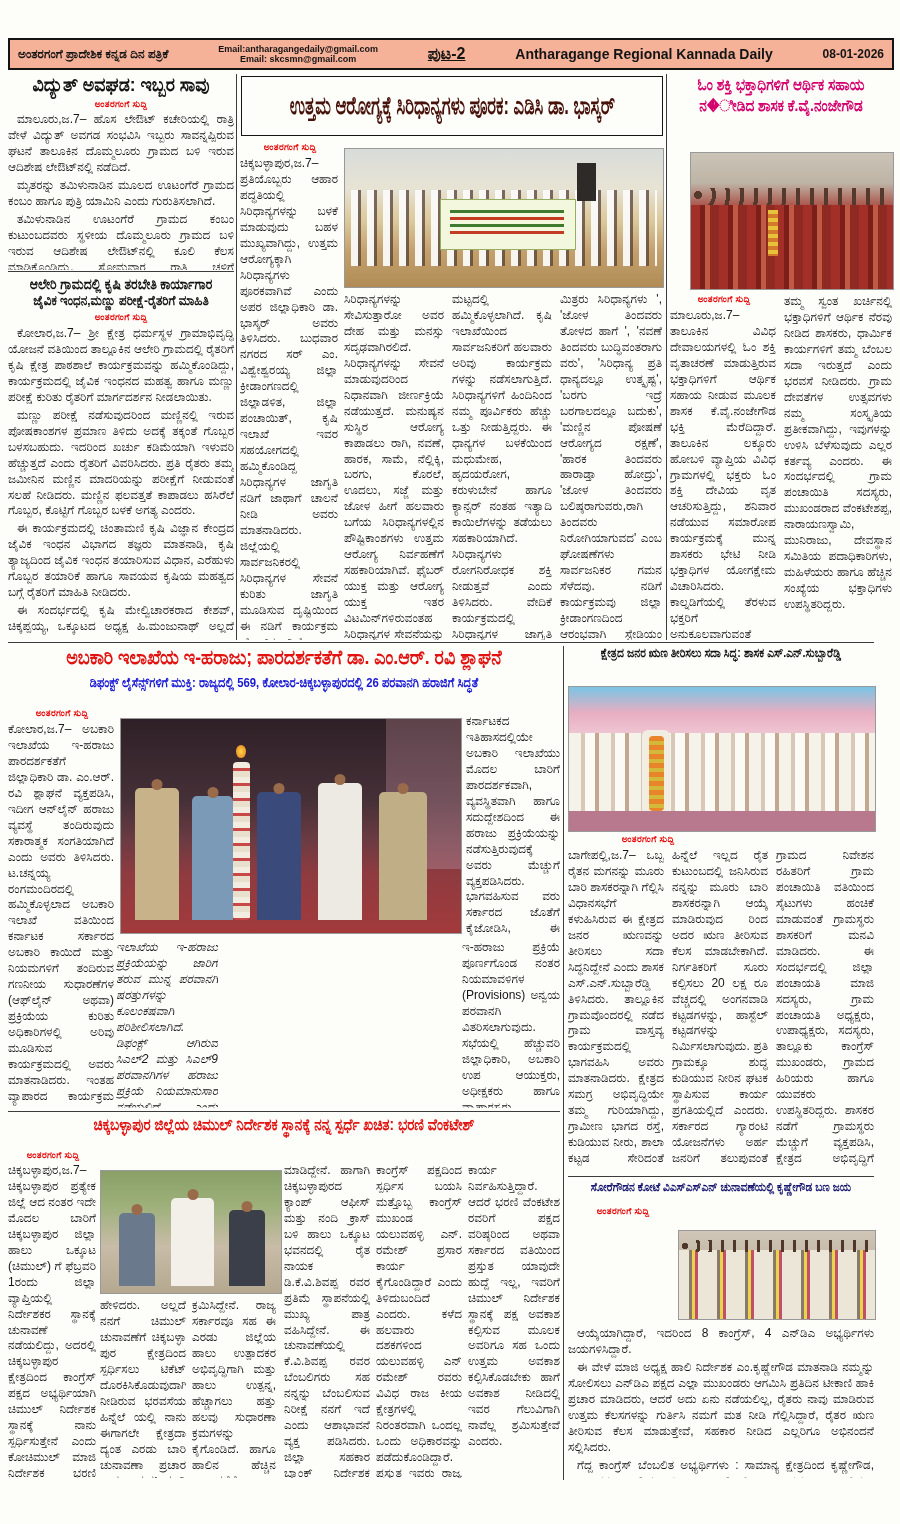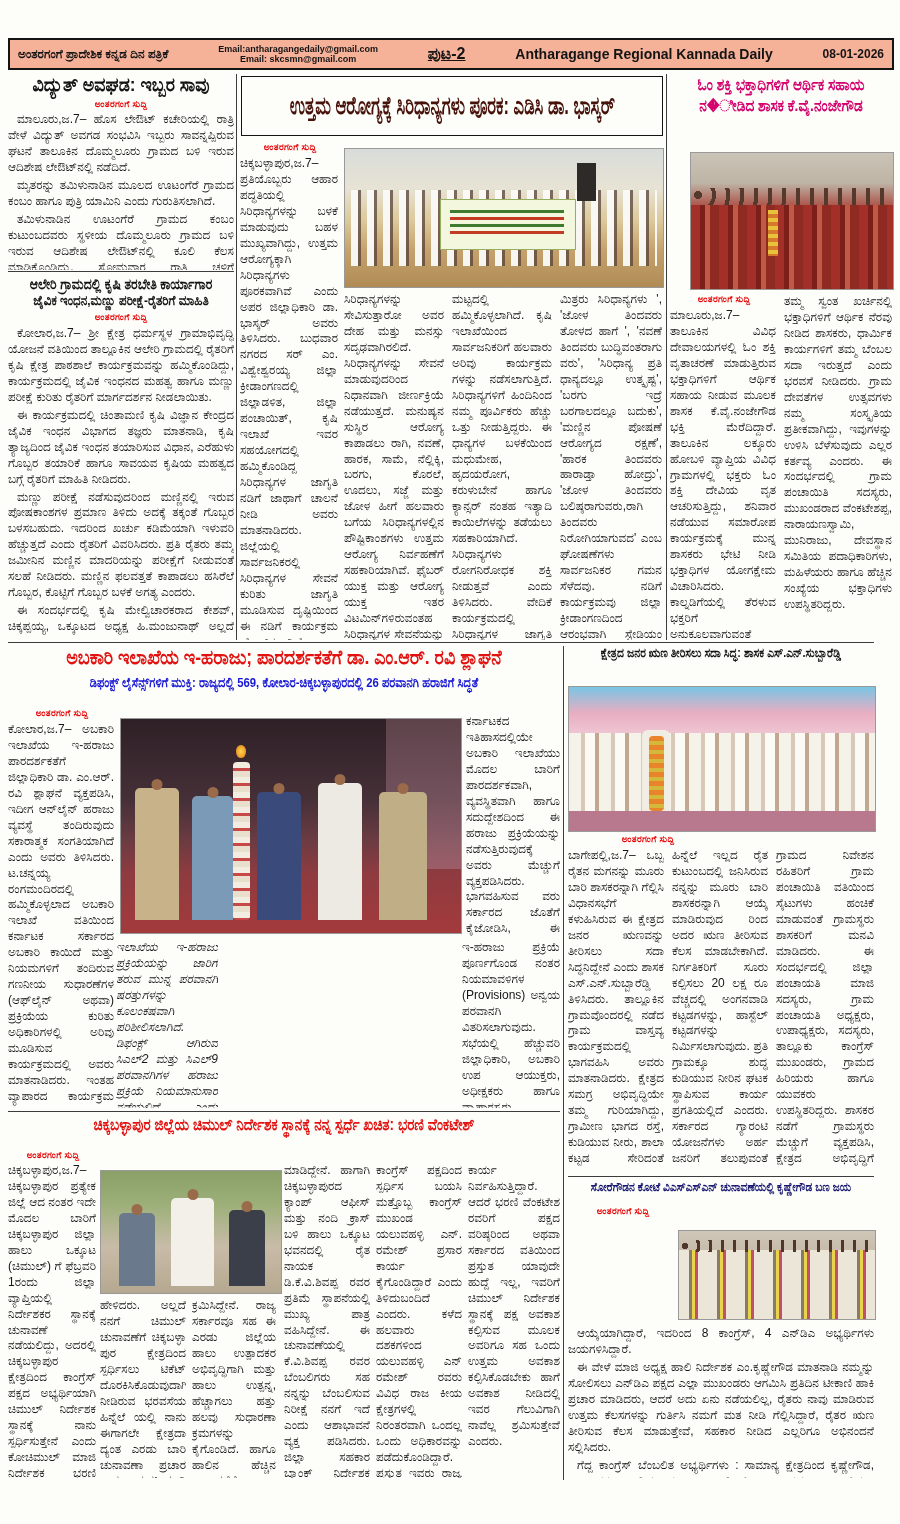--- a/index.html
+++ b/index.html
@@ -62,22 +62,22 @@
       <p>ತಮಿಳುನಾಡಿನ ಊಟಂಗೆರೆ ಗ್ರಾಮದ ಕಂಬಂ ಕುಟುಂಬದವರು ಸ್ಥಳೀಯ ದೊಮ್ಮಲೂರು ಗ್ರಾಮದ ಬಳಿ ಇರುವ ಆದಿಶೇಷ ಲೇಔಟ್‌ನಲ್ಲಿ ಕೂಲಿ ಕೆಲಸ ಮಾಡಿಕೊಂಡಿದ್ದು, ಸೋಮವಾರ ರಾತ್ರಿ ಚಳಿಗೆ ಕಾಯಿಸಿಕೊಳ್ಳಲು ಬೆಂಕಿ ಹಾಕುವ ವೇಳೆ ತುಂಡಾಗಿ ಬಿದ್ದಿದ್ದ ವಿದ್ಯುತ್ ತಂತಿ ತಗುಲಿ ಸ್ಥಳದಲ್ಲೇ ಮೃತಪಟ್ಟಿದ್ದಾರೆ ಎಂದು ತಿಳಿದುಬಂದಿದೆ. ಘಟನೆ ತಿಳಿದ ತಕ್ಷಣ ಸ್ಥಳಕ್ಕೆ ಭೇಟಿ ನೀಡಿದ ಪೊಲೀಸರು ಮೃತದೇಹಗಳನ್ನು ಮರಣೋತ್ತರ ಪರೀಕ್ಷೆಗೆ ಸರ್ಕಾರಿ ಆಸ್ಪತ್ರೆಗೆ ಸಾಗಿಸಿದ್ದಾರೆ. ಈ ಕುರಿತು ಮಾಲೂರು ಪೊಲೀಸ್ ಠಾಣೆಯಲ್ಲಿ ಪ್ರಕರಣ ದಾಖಲಾಗಿದ್ದು, ಬೆಸ್ಕಾಂ ಅಧಿಕಾರಿಗಳ ನಿರ್ಲಕ್ಷ್ಯದ ವಿರುದ್ಧ ಗ್ರಾಮಸ್ಥರು ಆಕ್ರೋಶ ವ್ಯಕ್ತಪಡಿಸಿದ್ದಾರೆ. ಮೃತರ ಕುಟುಂಬಕ್ಕೆ ಸೂಕ್ತ ಪರಿಹಾರ ನೀಡಬೇಕೆಂದು ಸ್ಥಳೀಯರು ಒತ್ತಾಯಿಸಿದರು.</p>
     </div>
   </section>
 
   <section style="left:8px;top:276px;width:226px;height:364px;">
     <h2 class="sq" style="font-size:14.5px;transform:scaleX(.86);">ಆಲೇರಿ ಗ್ರಾಮದಲ್ಲಿ ಕೃಷಿ ತರಬೇತಿ ಕಾರ್ಯಾಗಾರ</h2>
     <h2 class="sq" style="font-size:13.5px;transform:scaleX(.88);">ಜೈವಿಕ ಇಂಧನ,ಮಣ್ಣು ಪರೀಕ್ಷೆ-ರೈತರಿಗೆ ಮಾಹಿತಿ</h2>
     <div class="byl" style="left:0;top:36px;width:226px;">ಅಂತರಗಂಗೆ ಸುದ್ದಿ</div>
     <div class="col" style="left:0;top:50px;width:226px;height:312px;">
       <p>ಕೋಲಾರ,ಜ.7– ಶ್ರೀ ಕ್ಷೇತ್ರ ಧರ್ಮಸ್ಥಳ ಗ್ರಾಮಾಭಿವೃದ್ಧಿ ಯೋಜನೆ ವತಿಯಿಂದ ತಾಲ್ಲೂಕಿನ ಆಲೇರಿ ಗ್ರಾಮದಲ್ಲಿ ರೈತರಿಗೆ ಕೃಷಿ ಕ್ಷೇತ್ರ ಪಾಠಶಾಲೆ ಕಾರ್ಯಕ್ರಮವನ್ನು ಹಮ್ಮಿಕೊಂಡಿದ್ದು, ಕಾರ್ಯಕ್ರಮದಲ್ಲಿ ಜೈವಿಕ ಇಂಧನದ ಮಹತ್ವ ಹಾಗೂ ಮಣ್ಣು ಪರೀಕ್ಷೆ ಕುರಿತು ರೈತರಿಗೆ ಮಾರ್ಗದರ್ಶನ ನೀಡಲಾಯಿತು.</p>
+      <p>ಮಣ್ಣು ಪರೀಕ್ಷೆ ನಡೆಸುವುದರಿಂದ ಮಣ್ಣಿನಲ್ಲಿ ಇರುವ ಪೋಷಕಾಂಶಗಳ ಪ್ರಮಾಣ ತಿಳಿದು ಅದಕ್ಕೆ ತಕ್ಕಂತೆ ಗೊಬ್ಬರ ಬಳಸಬಹುದು. ಇದರಿಂದ ಖರ್ಚು ಕಡಿಮೆಯಾಗಿ ಇಳುವರಿ ಹೆಚ್ಚುತ್ತದೆ ಎಂದು ರೈತರಿಗೆ ವಿವರಿಸಿದರು. ಪ್ರತಿ ರೈತರು ತಮ್ಮ ಜಮೀನಿನ ಮಣ್ಣಿನ ಮಾದರಿಯನ್ನು ಪರೀಕ್ಷೆಗೆ ನೀಡುವಂತೆ ಸಲಹೆ ನೀಡಿದರು. ಮಣ್ಣಿನ ಫಲವತ್ತತೆ ಕಾಪಾಡಲು ಹಸಿರೆಲೆ ಗೊಬ್ಬರ, ಕೊಟ್ಟಿಗೆ ಗೊಬ್ಬರ ಬಳಕೆ ಅಗತ್ಯ ಎಂದರು.</p>
       <p>ಈ ಕಾರ್ಯಕ್ರಮದಲ್ಲಿ ಚಿಂತಾಮಣಿ ಕೃಷಿ ವಿಜ್ಞಾನ ಕೇಂದ್ರದ ಜೈವಿಕ ಇಂಧನ ವಿಭಾಗದ ತಜ್ಞರು ಮಾತನಾಡಿ, ಕೃಷಿ ತ್ಯಾಜ್ಯದಿಂದ ಜೈವಿಕ ಇಂಧನ ತಯಾರಿಸುವ ವಿಧಾನ, ಎರೆಹುಳು ಗೊಬ್ಬರ ತಯಾರಿಕೆ ಹಾಗೂ ಸಾವಯವ ಕೃಷಿಯ ಮಹತ್ವದ ಬಗ್ಗೆ ರೈತರಿಗೆ ಮಾಹಿತಿ ನೀಡಿದರು.</p>
-      <p>ಮಣ್ಣು ಪರೀಕ್ಷೆ ನಡೆಸುವುದರಿಂದ ಮಣ್ಣಿನಲ್ಲಿ ಇರುವ ಪೋಷಕಾಂಶಗಳ ಪ್ರಮಾಣ ತಿಳಿದು ಅದಕ್ಕೆ ತಕ್ಕಂತೆ ಗೊಬ್ಬರ ಬಳಸಬಹುದು. ಇದರಿಂದ ಖರ್ಚು ಕಡಿಮೆಯಾಗಿ ಇಳುವರಿ ಹೆಚ್ಚುತ್ತದೆ ಎಂದು ರೈತರಿಗೆ ವಿವರಿಸಿದರು. ಪ್ರತಿ ರೈತರು ತಮ್ಮ ಜಮೀನಿನ ಮಣ್ಣಿನ ಮಾದರಿಯನ್ನು ಪರೀಕ್ಷೆಗೆ ನೀಡುವಂತೆ ಸಲಹೆ ನೀಡಿದರು. ಮಣ್ಣಿನ ಫಲವತ್ತತೆ ಕಾಪಾಡಲು ಹಸಿರೆಲೆ ಗೊಬ್ಬರ, ಕೊಟ್ಟಿಗೆ ಗೊಬ್ಬರ ಬಳಕೆ ಅಗತ್ಯ ಎಂದರು.</p>
       <p>ಈ ಸಂದರ್ಭದಲ್ಲಿ ಕೃಷಿ ಮೇಲ್ವಿಚಾರಕರಾದ ಕೇಶವ್, ಚಿಕ್ಕಪ್ಪಯ್ಯ, ಒಕ್ಕೂಟದ ಅಧ್ಯಕ್ಷ ಹಿ.ಮಂಜುನಾಥ್ ಅಲ್ಲದೆ ಒಕ್ಕಲುತನ ಅಭಿವೃದ್ಧಿ ಸ್ವರ್ಣ ಸಂಘಗಳ ಸದಸ್ಯರು, ಸುಮಾರು ನೂರಕ್ಕೂ ಹೆಚ್ಚು ರೈತರು ಭಾಗವಹಿಸಿದ್ದರು. ಯೋಜನೆಯ ಮೇಲ್ವಿಚಾರಕರು ಕಾರ್ಯಕ್ರಮ ನಿರೂಪಿಸಿ ವಂದಿಸಿದರು.</p>
     </div>
   </section>
 
   <section style="left:240px;top:76px;width:424px;height:566px;">
     <div style="position:absolute;left:1px;top:0;width:420px;height:58px;border:1.5px solid #141414;display:flex;align-items:center;justify-content:center;overflow:hidden;">
       <h1 class="sq" style="font-size:25px;color:#47120a;transform:scaleX(.66);">ಉತ್ತಮ ಆರೋಗ್ಯಕ್ಕೆ ಸಿರಿಧಾನ್ಯಗಳು ಪೂರಕ: ಎಡಿಸಿ ಡಾ. ಭಾಸ್ಕರ್</h1>
     </div>
     <div class="byl" style="left:0;top:66px;width:100px;">ಅಂತರಗಂಗೆ ಸುದ್ದಿ</div>
     <div class="col" style="left:0;top:80px;width:98px;height:484px;">ಚಿಕ್ಕಬಳ್ಳಾಪುರ,ಜ.7– ಪ್ರತಿಯೊಬ್ಬರು ಆಹಾರ ಪದ್ಧತಿಯಲ್ಲಿ ಸಿರಿಧಾನ್ಯಗಳನ್ನು ಬಳಕೆ ಮಾಡುವುದು ಬಹಳ ಮುಖ್ಯವಾಗಿದ್ದು, ಉತ್ತಮ ಆರೋಗ್ಯಕ್ಕಾಗಿ ಸಿರಿಧಾನ್ಯಗಳು ಪೂರಕವಾಗಿವೆ ಎಂದು ಅಪರ ಜಿಲ್ಲಾಧಿಕಾರಿ ಡಾ. ಭಾಸ್ಕರ್ ಅವರು ತಿಳಿಸಿದರು. ಬುಧವಾರ ನಗರದ ಸರ್ ಎಂ. ವಿಶ್ವೇಶ್ವರಯ್ಯ ಜಿಲ್ಲಾ ಕ್ರೀಡಾಂಗಣದಲ್ಲಿ ಜಿಲ್ಲಾಡಳಿತ, ಜಿಲ್ಲಾ ಪಂಚಾಯಿತ್, ಕೃಷಿ ಇಲಾಖೆ ಇವರ ಸಹಯೋಗದಲ್ಲಿ ಹಮ್ಮಿಕೊಂಡಿದ್ದ ಸಿರಿಧಾನ್ಯಗಳ ಜಾಗೃತಿ ನಡಿಗೆ ಜಾಥಾಗೆ ಚಾಲನೆ ನೀಡಿ ಅವರು ಮಾತನಾಡಿದರು. ಜಿಲ್ಲೆಯಲ್ಲಿ ಸಾರ್ವಜನಿಕರಲ್ಲಿ ಸಿರಿಧಾನ್ಯಗಳ ಸೇವನೆ ಕುರಿತು ಜಾಗೃತಿ ಮೂಡಿಸುವ ದೃಷ್ಟಿಯಿಂದ ಈ ನಡಿಗೆ ಕಾರ್ಯಕ್ರಮ ಯೋಜಿಸಲಾಗಿದೆ. ಸಿರಿಧಾನ್ಯಗಳ ಮಹತ್ವ ಸಾರುವ ಜಾಗೃತಿ ಕರಪತ್ರಗಳು ಮತ್ತು ಬಿತ್ತಿ ಪತ್ರಗಳನ್ನು ಬಿಡುಗಡೆಗೊಳಿಸಿ ಜನರ ಜಾಗೃತಿ ನಡಿಗೆ ಜಾಥಾಗೆ ಚಾಲನೆ ನೀಡಿದರು. ಯಾರು ನಿತ್ಯ ಆಹಾರದಲ್ಲಿ ಸಿರಿಧಾನ್ಯಗಳನ್ನು ಸೇವಿಸುತ್ತಾರೋ ಅವರ ದೇಹ ಮತ್ತು ಮನಸ್ಸು ಸದೃಢವಾಗಿರಲಿದೆ ಎಂದು ಅವರು ಮಾತನಾಡಿದರು.</div>

